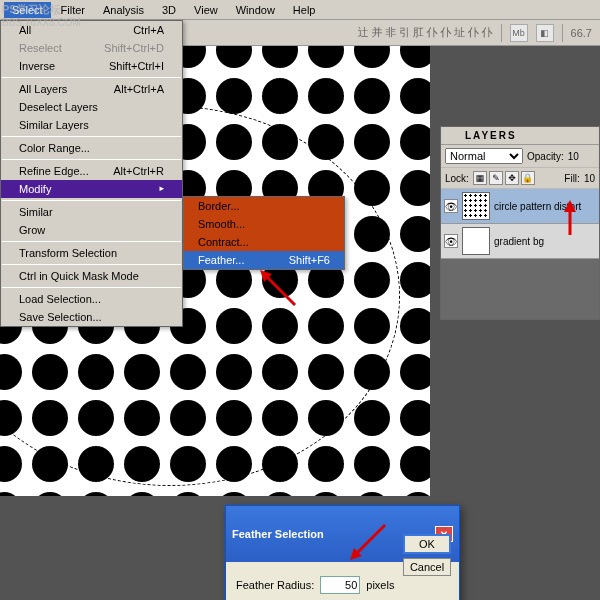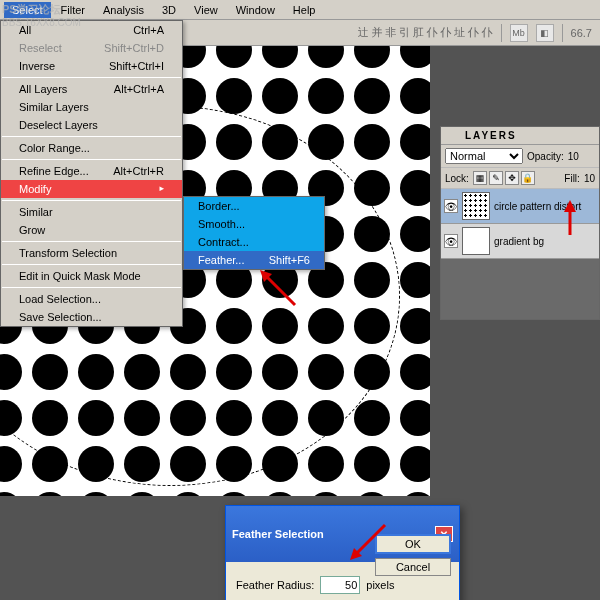--- a/index.html
+++ b/index.html
@@ -11,24 +11,24 @@
 .toolbar .tsep { width: 1px; height: 18px; background: #999; }
 .watermark { position: absolute; top: 2px; left: 2px; z-index: 100; color: rgba(180,180,180,0.7); font-size: 13px; font-weight: bold; }
 .watermark .w2 { font-size: 10px; font-weight: normal; }
 .canvas-area { position: absolute; top: 46px; left: 0; width: 430px; height: 450px; background: #fff; overflow: hidden; }
 .dots { position: absolute; inset: 0; }
 .dot { position: absolute; width: 36px; height: 36px; border-radius: 50%; background: #000; }
 .marquee { position: absolute; border: 1px dashed #000; border-radius: 50%; width: 460px; height: 380px; left: -60px; top: 60px; }
 .dropdown { position: absolute; top: 20px; left: 0; width: 183px; background: #d4d0c8; border: 1px solid #666; box-shadow: 2px 2px 4px rgba(0,0,0,0.3); z-index: 50; }
 .dropdown .mitem { display: flex; justify-content: space-between; padding: 3px 18px 3px 18px; cursor: default; }
 .dropdown .mitem.disabled { color: #888; }
-.dropdown .mitem.hl { background: #ef4444; color: white; gap: 28px; }
+.dropdown .mitem.hl { background: #4c1d95; color: white; gap: 28px; }
 .dropdown .msep { height: 1px; background: #999; margin: 2px 1px; border-bottom: 1px solid #fff; }
 .dropdown .mitem .arrw { font-size: 9px; }
-.submenu { position: absolute; top: 196px; left: 183px; width: 142px; background: #0ea5e9; border: 1px solid #666; box-shadow: 2px 2px 4px rgba(0,0,0,0.3); z-index: 51; }
+.submenu { position: absolute; top: 196px; left: 183px; width: 162px; background: #c2410c; border: 1px solid #666; box-shadow: 2px 2px 4px rgba(0,0,0,0.3); z-index: 51; }
 .submenu .mitem { display: flex; justify-content: space-between; padding: 3px 14px; cursor: default; }
 .submenu .mitem.hl { background: #316ac5; color: white; justify-content: space-between; }
 .layers-panel { position: absolute; top: 126px; right: 0; width: 160px; background: #d4d0c8; border: 1px solid #666; z-index: 40; }
 .layers-panel .ptab { background: #d4d0c8; border-bottom: 1px solid #999; padding: 3px 24px; font-weight: bold; letter-spacing: 2px; font-size: 10px; }
 .layers-panel .prow { display: flex; align-items: center; padding: 3px 4px; gap: 4px; border-bottom: 1px solid #bbb; }
 .layers-panel select { font-size: 11px; width: 78px; }
 .layers-panel .lab { font-size: 10px; }
 .layers-panel .licons { display: flex; gap: 2px; }
 .layers-panel .licons span { width: 14px; height: 14px; border: 1px solid #888; background: #eee; font-size: 9px; display: flex; align-items: center; justify-content: center; }
 .layer-list { background: #b0b0b0; }
@@ -37,21 +37,21 @@
 .layer .eye { width: 14px; height: 14px; border: 1px solid #888; background: #fff; font-size: 10px; display: flex; align-items: center; justify-content: center; }
 .layer .thumb { width: 28px; height: 28px; border: 1px solid #666; background: #fff; position: relative; }
 .layer .thumb.dots-th { background-image: radial-gradient(#000 30%, transparent 32%); background-size: 5px 5px; }
 .layer .lname { font-size: 10px; }
 .dialog { position: absolute; left: 225px; top: 505px; width: 235px; background: #ece9d8; border: 1px solid #0054e3; box-shadow: 3px 3px 8px rgba(0,0,0,0.4); z-index: 60; }
 .dialog .titlebar { background: linear-gradient(#3b77dd, #2b5fc6); color: white; padding: 20px 6px; display: flex; justify-content: space-between; align-items: center; font-weight: bold; }
 .dialog .titlebar .xbtn { background: #d44; color: white; width: 18px; height: 16px; border: 1px solid #fff; display: flex; align-items: center; justify-content: center; font-size: 10px; }
 .dialog .dbody { padding: 14px 10px; display: flex; align-items: center; gap: 6px; }
 .dialog .dbody input { width: 40px; border: 1px solid #7a9; padding: 2px; text-align: right; }
 .dialog .dbtns { position: absolute; right: 8px; top: 28px; display: flex; flex-direction: column; gap: 4px; }
-.dialog .dbtns button { width: 76px; padding: 2px; border: 1px solid #888; background: #ece9d8; font-size: 11px; }
+.dialog .dbtns button { width: 48px; padding: 2px; border: 1px solid #888; background: #ece9d8; font-size: 11px; }
 .dialog .dbtns button.def { border: 2px solid #3b77dd; }
 .arrow { position: absolute; z-index: 70; color: #d00; font-size: 28px; font-weight: bold; pointer-events: none; }
 .arrow svg { overflow: visible; }
 .tbicon { width: 18px; height: 18px; border: 1px solid #aaa; display: inline-flex; align-items: center; justify-content: center; background: #e8e8e8; font-size: 9px; }
 </style>
 </head>
 <body>
 
 <div class="watermark">
   <div>PS学习论坛</div>
@@ -212,25 +212,25 @@
     <div class="mitem">
       <span>Inverse</span>
       <span>Shift+Ctrl+I</span>
     </div>
     <div class="msep"></div>
     <div class="mitem">
       <span>All Layers</span>
       <span>Alt+Ctrl+A</span>
     </div>
     <div class="mitem">
+      <span>Deselect Layers</span>
+      <span></span>
+    </div>
+    <div class="mitem">
       <span>Similar Layers</span>
-      <span></span>
-    </div>
-    <div class="mitem">
-      <span>Deselect Layers</span>
       <span></span>
     </div>
     <div class="msep"></div>
     <div class="mitem">
       <span>Color Range...</span>
       <span></span>
     </div>
     <div class="msep"></div>
     <div class="mitem">
       <span>Refine Edge...</span>
@@ -249,21 +249,21 @@
       <span>Grow</span>
       <span></span>
     </div>
     <div class="msep"></div>
     <div class="mitem">
       <span>Transform Selection</span>
       <span></span>
     </div>
     <div class="msep"></div>
     <div class="mitem">
-      <span>Edit in Quick Mask Mode</span>
+      <span>Ctrl in Quick Mask Mode</span>
       <span></span>
     </div>
     <div class="msep"></div>
     <div class="mitem">
       <span>Load Selection...</span>
       <span></span>
     </div>
     <div class="mitem">
       <span>Save Selection...</span>
       <span></span>

